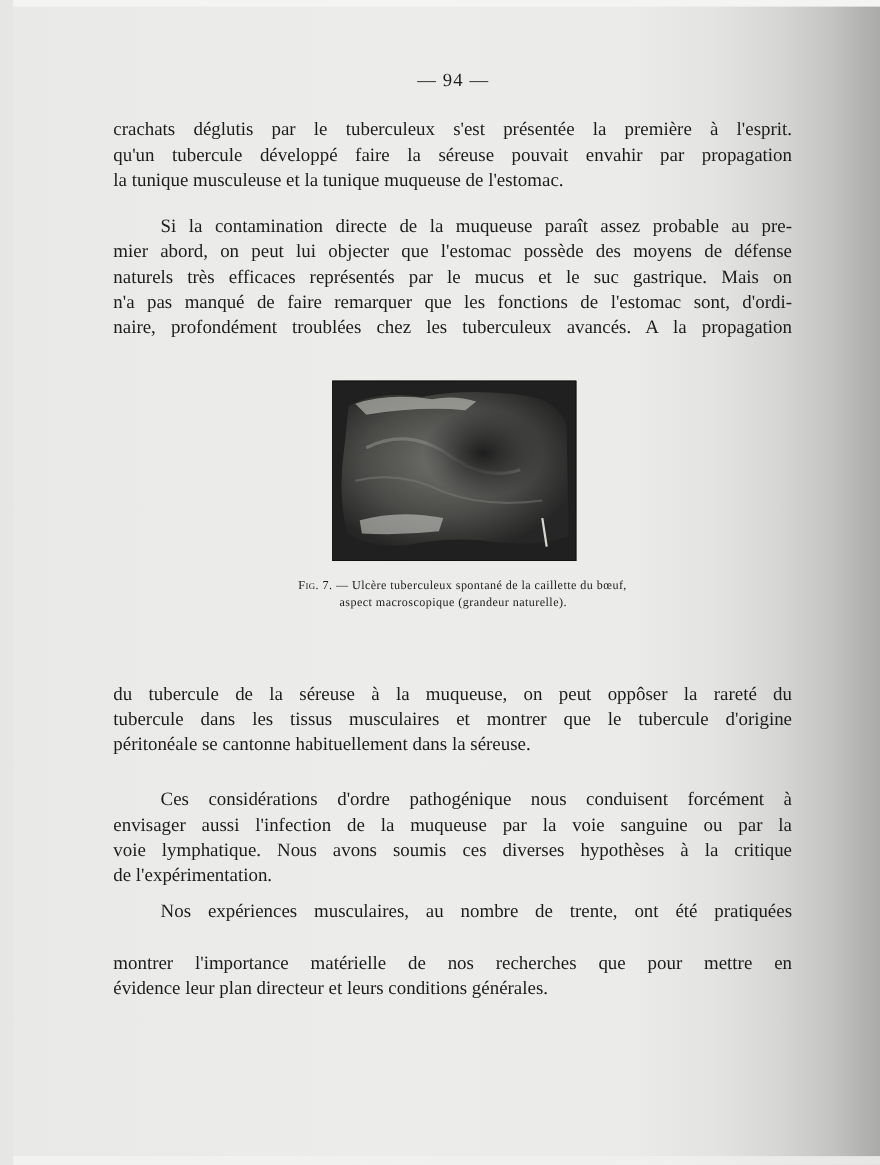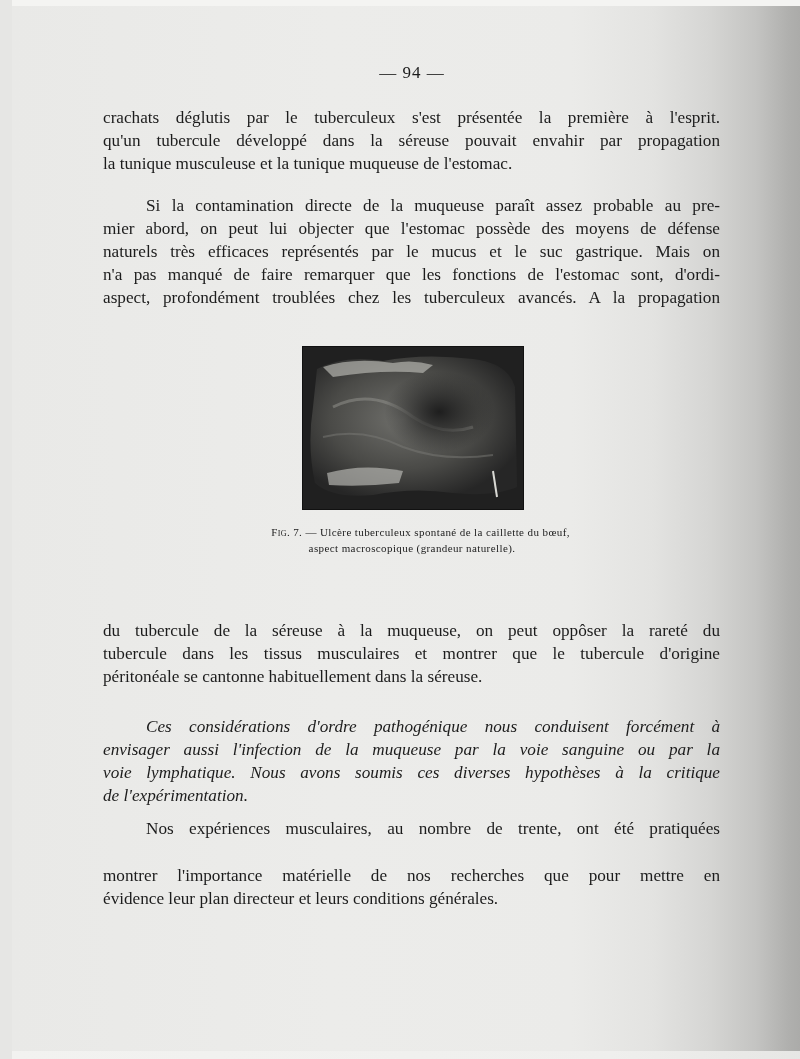--- a/index.html
+++ b/index.html
@@ -52,30 +52,30 @@
 <body>
 
 <div class="page">
   <div class="top-strip"></div>
   <div class="bottom-strip"></div>
 
   <div class="folio">— 94 —</div>
 
   <div class="text-block" style="top:92px;margin-top:14px;">
     <span class="line">crachats déglutis par le tuberculeux s'est présentée la première à l'esprit.</span>
-    <span class="line">qu'un tubercule développé dans la séreuse pouvait envahir par propagation</span>
+    <span class="line">qu'un tubercule développé faire la séreuse pouvait envahir par propagation</span>
     <span class="line last">la tunique musculeuse et la tunique muqueuse de l'estomac.</span>
   </div>
 
   <div class="text-block" style="top:194px;">
     <span class="line indent">Si la contamination directe de la muqueuse paraît assez probable au pre-</span>
     <span class="line">mier abord, on peut lui objecter que l'estomac possède des moyens de défense</span>
     <span class="line">naturels très efficaces représentés par le mucus et le suc gastrique. Mais on</span>
     <span class="line">n'a pas manqué de faire remarquer que les fonctions de l'estomac sont, d'ordi-</span>
-    <span class="line">aspect, profondément troublées chez les tuberculeux avancés. A la propagation</span>
+    <span class="line">naire, profondément troublées chez les tuberculeux avancés. A la propagation</span>
   </div>
 
   <div class="figure">
     <svg width="220" height="162" viewBox="0 0 220 162">
       <defs>
         <radialGradient id="g1" cx="45%" cy="45%" r="60%">
           <stop offset="0%" stop-color="#6f6f6b"></stop>
           <stop offset="60%" stop-color="#4a4a47"></stop>
           <stop offset="100%" stop-color="#262626"></stop>
         </radialGradient>
@@ -102,21 +102,21 @@
     </div>
     <div>aspect macroscopique (grandeur naturelle).</div>
   </div>
 
   <div class="text-block" style="top:619px;">
     <span class="line">du tubercule de la séreuse à la muqueuse, on peut oppôser la rareté du</span>
     <span class="line">tubercule dans les tissus musculaires et montrer que le tubercule d'origine</span>
     <span class="line last">péritonéale se cantonne habituellement dans la séreuse.</span>
   </div>
 
-  <div class="text-block" style="top:715px;font-style:italic;">
+  <div class="text-block" style="top:715px;">
     <span class="line indent">Ces considérations d'ordre pathogénique nous conduisent forcément à</span>
     <span class="line">envisager aussi l'infection de la muqueuse par la voie sanguine ou par la</span>
     <span class="line">voie lymphatique. Nous avons soumis ces diverses hypothèses à la critique</span>
     <span class="line last">de l'expérimentation.</span>
   </div>
 
   <div class="text-block" style="top:817px;">
     <span class="line indent">Nos expériences musculaires, au nombre de trente, ont été pratiquées</span>
   </div>
 

